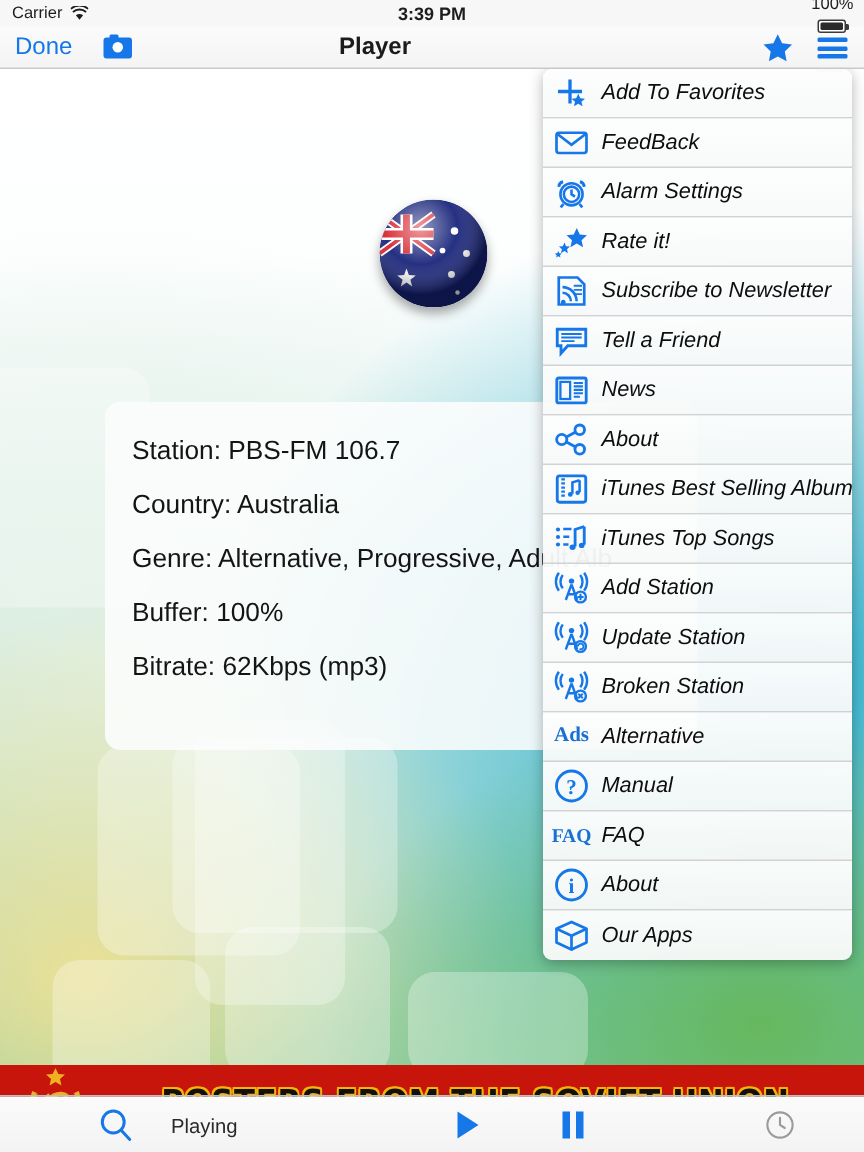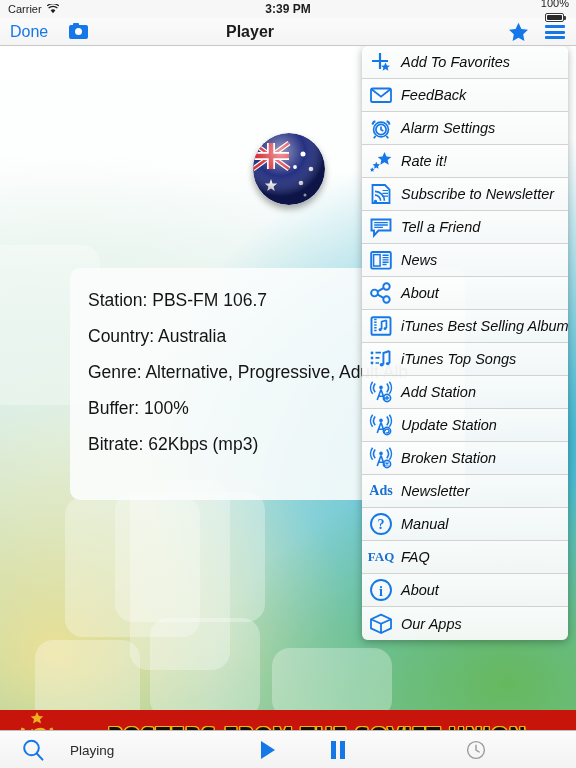--- a/index.html
+++ b/index.html
@@ -146,21 +146,21 @@
     white-space:nowrap;
   }
 
   
   .toolbar {
     position:absolute; left:0; bottom:0; width:576px; height:38px;
     background:linear-gradient(180deg,#fbfbfb,#f3f3f3);
     border-top:1px solid #bdbdbd;
     z-index:25;
   }
-  .tb-item { position:absolute; top:0; height:38px; display:flex; align-items:center; justify-content:center; }
+  .tb-item { position:absolute; top:0; height:38px; display:flex; align-items:center; justify-content:center;margin-left:44px; }
   .tb-search { left:10px; width:46px; }
   .tb-playing { left:70px; width:140px; justify-content:flex-start; font-size:13.5px; color:#2a2a2a; }
   .tb-play { left:240px; width:56px; }
   .tb-pause { left:310px; width:56px; }
   .tb-clock { left:448px; width:56px; }
   .tri-play {
     width:0; height:0;
     border-left:14px solid #1577e8;
     border-top:9px solid transparent;
     border-bottom:9px solid transparent;
@@ -421,21 +421,21 @@
           <path d="M12 9.6 L8.2 20 M12 9.6 L15.8 20 M9.6 16.2 H14.4"></path>
           <circle cx="18" cy="18" r="3.6"></circle>
           <path d="M16.5 16.5 L19.5 19.5 M19.5 16.5 L16.5 19.5" stroke-width="1.4"></path>
         </svg>
       </span>
       <span class="menu-lbl">Broken Station</span>
     </div>
 
     <div class="menu-row">
       <span class="menu-ico ico-txt" style="font-size:14px;">Ads</span>
-      <span class="menu-lbl">Newsletter</span>
+      <span class="menu-lbl">Alternative</span>
     </div>
 
     <div class="menu-row">
       <span class="menu-ico">
         <svg width="24" height="24" viewBox="0 0 24 24">
           <circle cx="12" cy="12" r="10" fill="none" stroke="#1577e8" stroke-width="1.9"></circle>
           <text x="12" y="17.4" font-family="Liberation Serif, serif" font-size="14" font-weight="bold" fill="#1577e8" text-anchor="middle">?</text>
         </svg>
       </span>
       <span class="menu-lbl">Manual</span>

